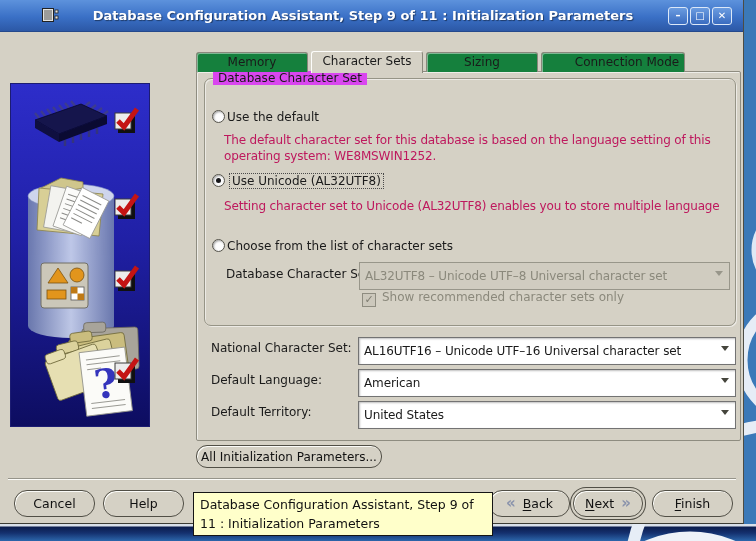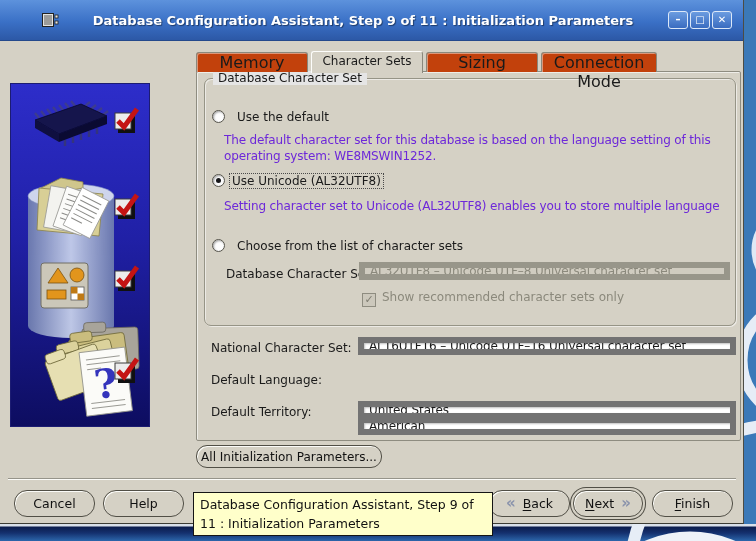--- a/index.html
+++ b/index.html
@@ -13,63 +13,63 @@
   
   #desktop{position:absolute;inset:0;background:#3b79b8;z-index:0;}
   #desktop-bottom{position:absolute;left:0;top:524px;width:756px;height:17px;
     background:linear-gradient(180deg,#d9e0ea 0,#d9e0ea 2px,#0b1d4e 3px,#14306e 9px,#2c66ab 17px);}
   #desktop-arcs{position:absolute;inset:0;pointer-events:none;}
 
   
   #window{position:absolute;left:0;top:0;width:744px;height:524px;background:#d5d1c5;
     z-index:1;box-sizing:border-box;border-right:1px solid #4c4c44;border-bottom:1px solid #3c3c34;}
 
-  #titlebar{position:absolute;left:0;top:0;width:100%;height:41px;
+  #titlebar{position:absolute;left:0;top:0;width:100%;height:32px;
     background:linear-gradient(180deg,#5d92dc 0,#3a70c6 55%,#2c58a6 100%);
     border-bottom:1px solid #24498c;display:flex;align-items:center;box-sizing:border-box;padding-left:37px;}
   #title-text{flex:1;text-align:center;color:#ffffff;font-weight:bold;font-size:13px;
     text-shadow:1px 1px 1px rgba(0,0,0,.45);white-space:nowrap;overflow:hidden;}
   #win-menu{width:20px;height:18px;margin-left:3px;display:flex;align-items:center;justify-content:center;}
   .winbtn{width:18px;height:16px;margin-left:2px;border:1px solid #dce8f8;border-radius:3px;
     background:linear-gradient(180deg,#6b9ce0,#3a6cc0);color:#fff;font-size:10px;font-weight:bold;
     display:flex;align-items:center;justify-content:center;line-height:1;}
   #win-controls{display:flex;margin-right:11px;}
 
   
   #sidebar{position:absolute;left:10px;top:83px;width:138px;height:342px;border:1px solid #1c1c72;}
 
   
   #tabs{position:absolute;left:196px;top:52px;display:flex;gap:3px;z-index:3;}
-  .tab{width:110px;height:19px;line-height:19px;text-align:center;background:#c2410c;
+  .tab{width:110px;height:19px;line-height:19px;text-align:center;background:#15803d;
     border:1px solid #8a887c;border-bottom:none;border-radius:3px 3px 0 0;
-    box-shadow:inset 1px 1px 0 rgba(255,255,255,.45);font-size:16px;cursor:default;}
+    box-shadow:inset 1px 1px 0 rgba(255,255,255,.45);font-size:12px;cursor:default;}
   .tab.active{background:#d5d1c5;height:21px;margin-top:-1px;
     border-color:#fdfdfb #8a887c #d5d1c5 #fdfdfb;box-shadow:none;font-size:12px;}
-  .tab.wide{width:114px;}
+  .tab.wide{width:114px;padding-left:28px;}
 
   
   #panel{position:absolute;left:196px;top:71px;width:545px;height:370px;background:#d5d1c5;
     border:1px solid #8e8c80;border-radius:2px;box-sizing:border-box;
     box-shadow:inset 1px 1px 0 rgba(255,255,255,.6);}
 
   #groupbox{position:absolute;left:7px;top:6px;width:530px;height:246px;
     border:1px solid #96948
 6;border:1px solid #969486;border-radius:7px;
     box-shadow:inset 1px 1px 0 rgba(255,255,255,.55),1px 1px 0 rgba(255,255,255,.55);}
-  #groupbox-title{position:absolute;top:-8px;left:8px;background:#e5e5e5;padding:0 5px;font-size:12px;}
+  #groupbox-title{position:absolute;top:-8px;left:8px;background:#d946ef;padding:0 5px;font-size:12px;}
 
   .radio{display:inline-block;width:11px;height:11px;border-radius:50%;background:#fdfdfd;
     border:1px solid #55534a;box-shadow:inset 1px 1px 2px rgba(0,0,0,.35);vertical-align:-2px;}
   .radio.sel::after{content:"";display:block;width:5px;height:5px;margin:3px;border-radius:50%;background:#17171a;}
-  .radio-label{margin-left:12px;font-size:12px;}
+  .radio-label{margin-left:2px;font-size:12px;}
   .focus-dotted{border:1px dotted #4a4a4a;padding:0 2px;margin-left:4px;}
-  .desc{font-size:12px;letter-spacing:-.15px;line-height:16px;color:#6d28d9;}
+  .desc{font-size:12px;letter-spacing:-.15px;line-height:16px;color:#be185d;}
 
   .fieldlabel{font-size:12px;}
-  .combo{position:absolute;box-sizing:border-box;height:18px;background:#fff;border:6px solid #737373;
+  .combo{position:absolute;box-sizing:border-box;height:28px;background:#fff;border:1px solid #737373;
     box-shadow:inset 1px 1px 2px rgba(0,0,0,.25);display:flex;align-items:center;
     padding:0 36px 0 5px;font-size:12px;letter-spacing:-.1px;overflow:hidden;white-space:nowrap;}
   .combo .arrow{position:absolute;right:6px;top:8px;width:0;height:0;
     border-left:4px solid transparent;border-right:4px solid transparent;border-top:5px solid #45453c;}
   .combo.disabled{background:#d0ccc0;color:#8b897c;border-color:#98968a;box-shadow:none;}
   .combo.disabled .arrow{border-top-color:#98968a;}
 
   .checkbox{display:inline-block;width:12px;height:12px;background:#ccc8bc;border:1px solid #8e8c80;
     color:#7e7c70;font-size:11px;line-height:11px;text-align:center;vertical-align:-2px;}
   .dis-label{color:#8b897c;font-size:12px;margin-left:6px;}
@@ -269,21 +269,21 @@
       </div>
     </div>
 
     <span class="t fieldlabel" style="left:14px;top:269px;">National Character Set:</span>
     <div class="combo" style="left:161px;top:265px;width:378px;">
       <span>AL16UTF16 – Unicode UTF–16 Universal character set</span>
       <span class="arrow"></span>
     </div>
 
     <span class="t fieldlabel" style="left:14px;top:301px;">Default Language:</span>
-    <div class="combo" style="left:161px;top:297px;width:378px;margin-top:48px;">
+    <div class="combo" style="left:161px;top:297px;width:378px;">
       <span>American</span>
       <span class="arrow"></span>
     </div>
 
     <span class="t fieldlabel" style="left:14px;top:333px;">Default Territory:</span>
     <div class="combo" style="left:161px;top:329px;width:378px;">
       <span>United States</span>
       <span class="arrow"></span>
     </div>
   </div>

